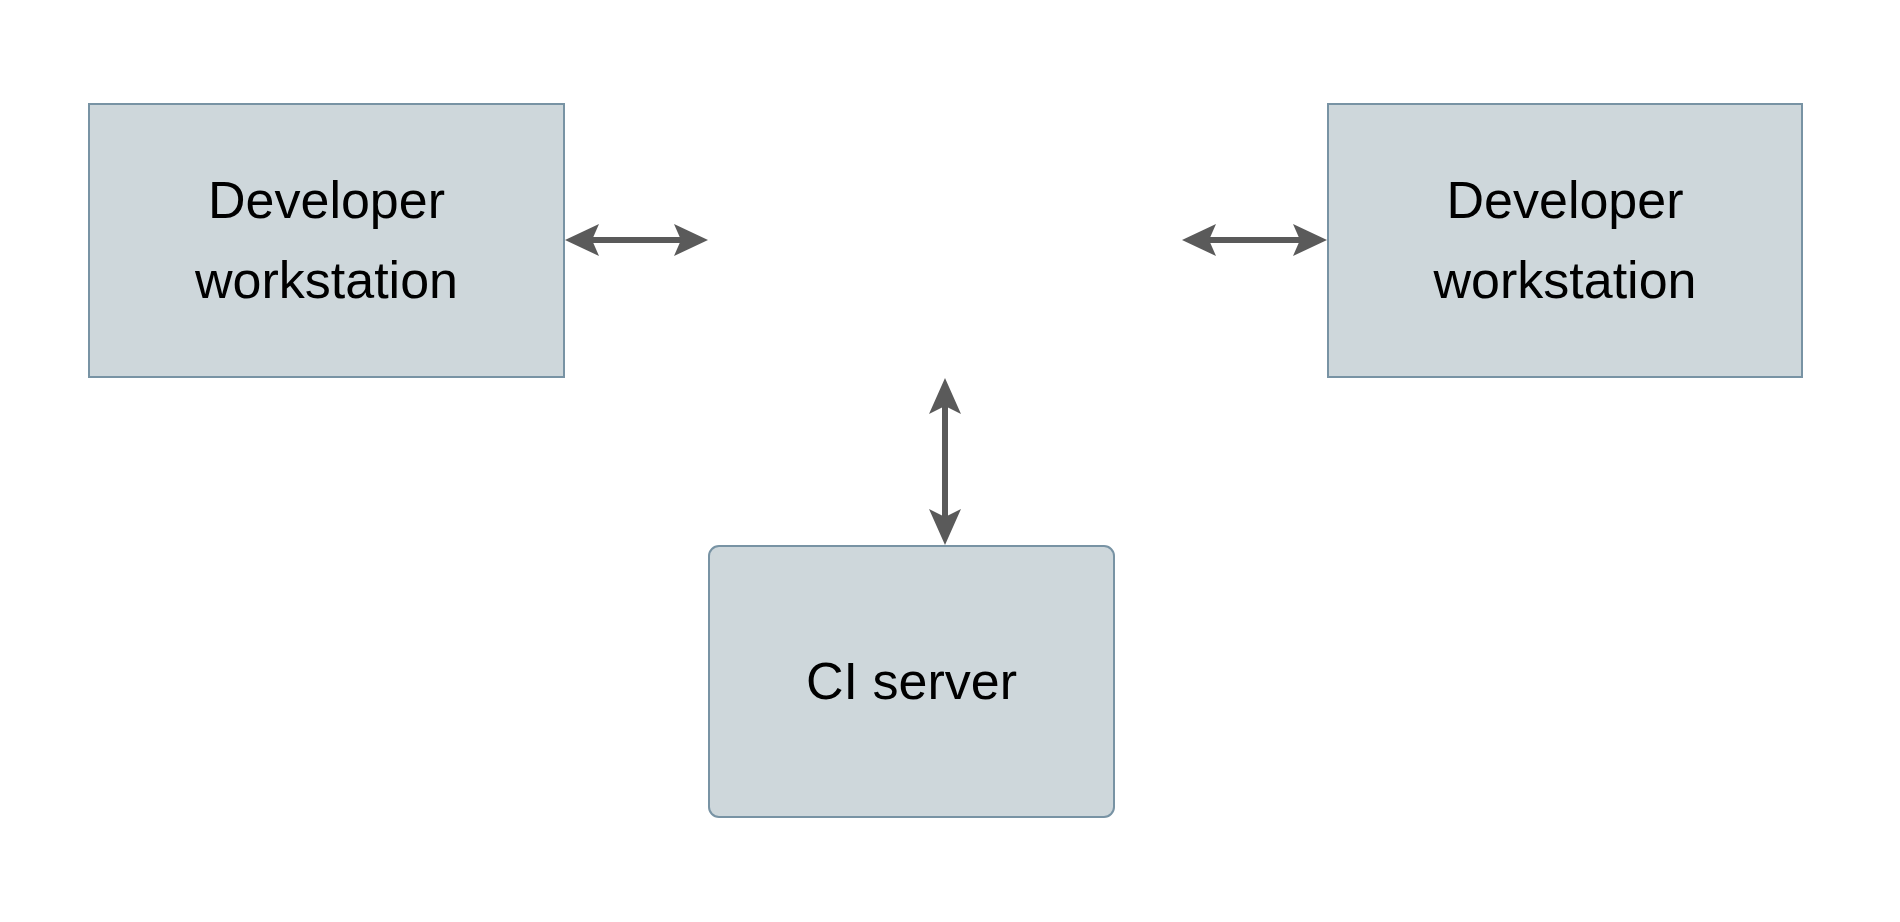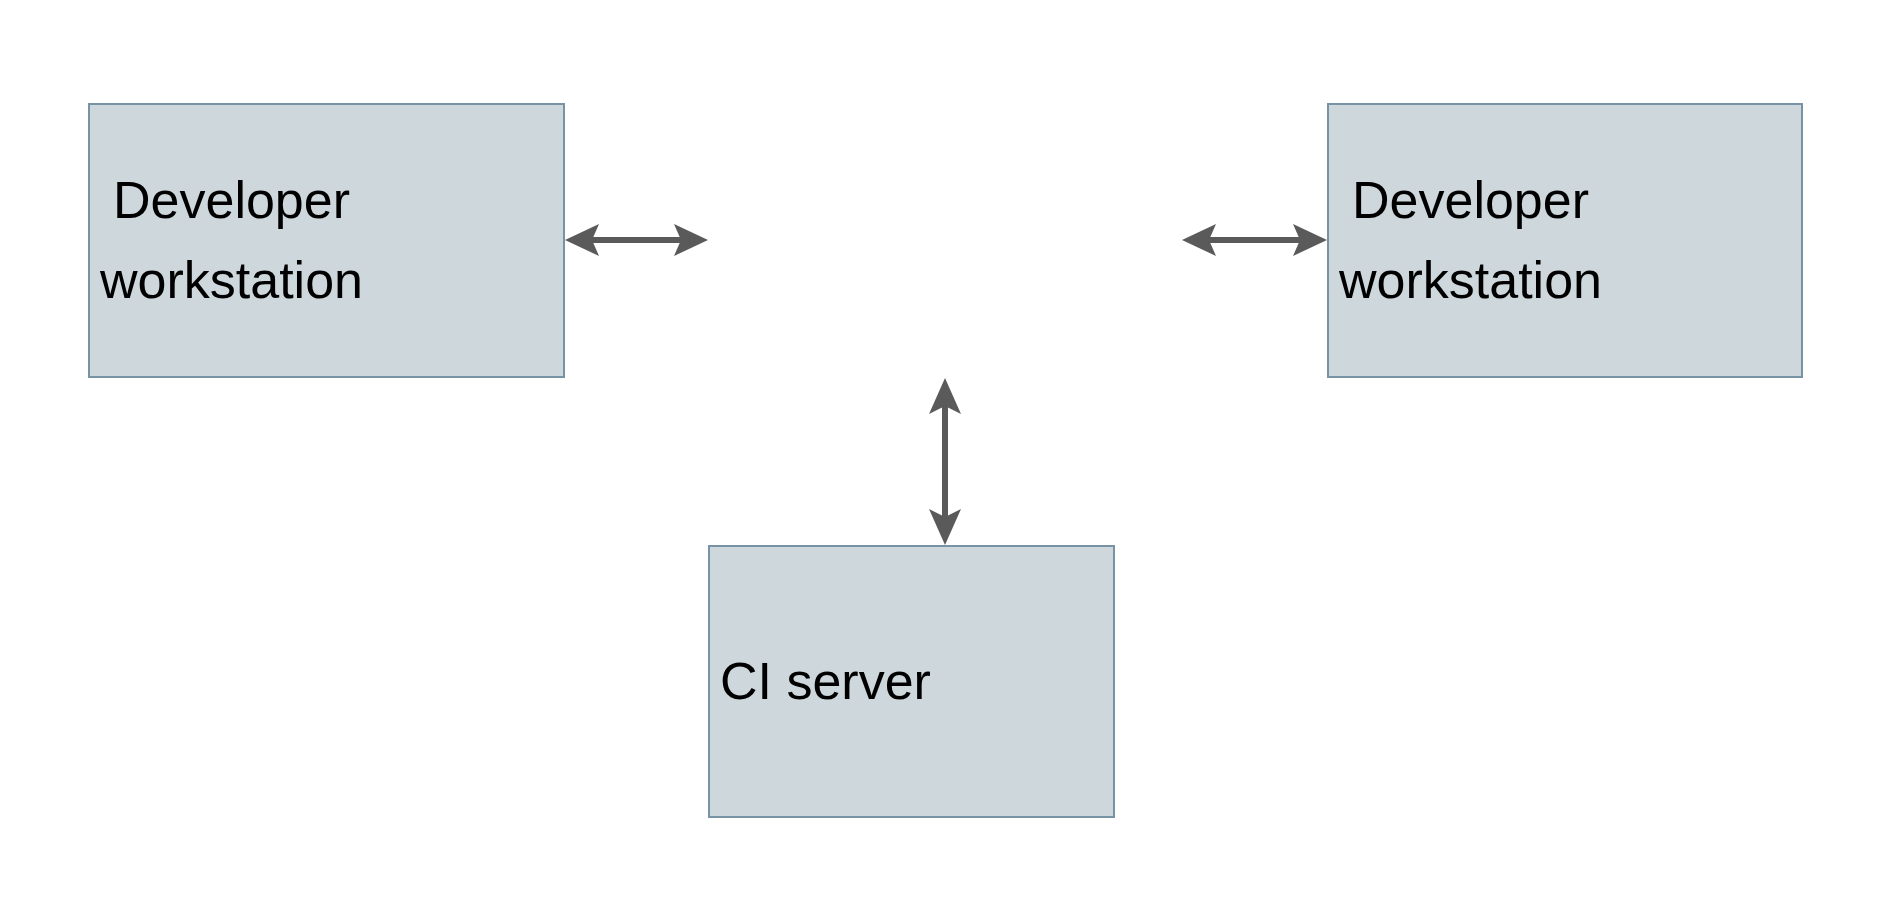--- a/index.html
+++ b/index.html
@@ -17,20 +17,21 @@
     background: #ffffff;
     overflow: hidden;
   }
   .node {
     position: absolute;
     box-sizing: border-box;
     background: #ced7db;
     border: 2px solid #7893a4;
     display: flex;
     align-items: center;
+    justify-content: center;
     text-align: center;
   }
   .node-label {
     color: #000000;
     font-size: 52px;
     line-height: 1.52;
     font-weight: 400;
     letter-spacing: 0px;
     white-space: pre-line;
     padding: 0 10px;
@@ -53,21 +54,21 @@
     <span class="node-label">Developer
 workstation</span>
   </div>
 
 
   <div class="node" id="node-2" style="left:1327px; top:103px; width:476px; height:275px;">
     <span class="node-label">Developer
 workstation</span>
   </div>
 
-  <div class="node" id="node-3" style="left:708px; top:545px; width:407px; height:273px;">
+  <div class="node" id="node-3" style="left:708px; top:545px; width:407px; height:273px;border-radius:11px;">
     <span class="node-label">CI server</span>
   </div>
 
   <div class="edge" style="left:565px; top:210px; width:143px; height:60px;">
     <svg width="143" height="60" viewBox="0 0 143 60">
       <line x1="26" y1="30" x2="117" y2="30" stroke="#5a5a5a" stroke-width="6"></line>
       <path d="M 0 30 L 34 14 L 27 30 L 34 46 Z" fill="#5a5a5a"></path>
       <path d="M 143 30 L 109 14 L 116 30 L 109 46 Z" fill="#5a5a5a"></path>
     </svg>
   </div>

